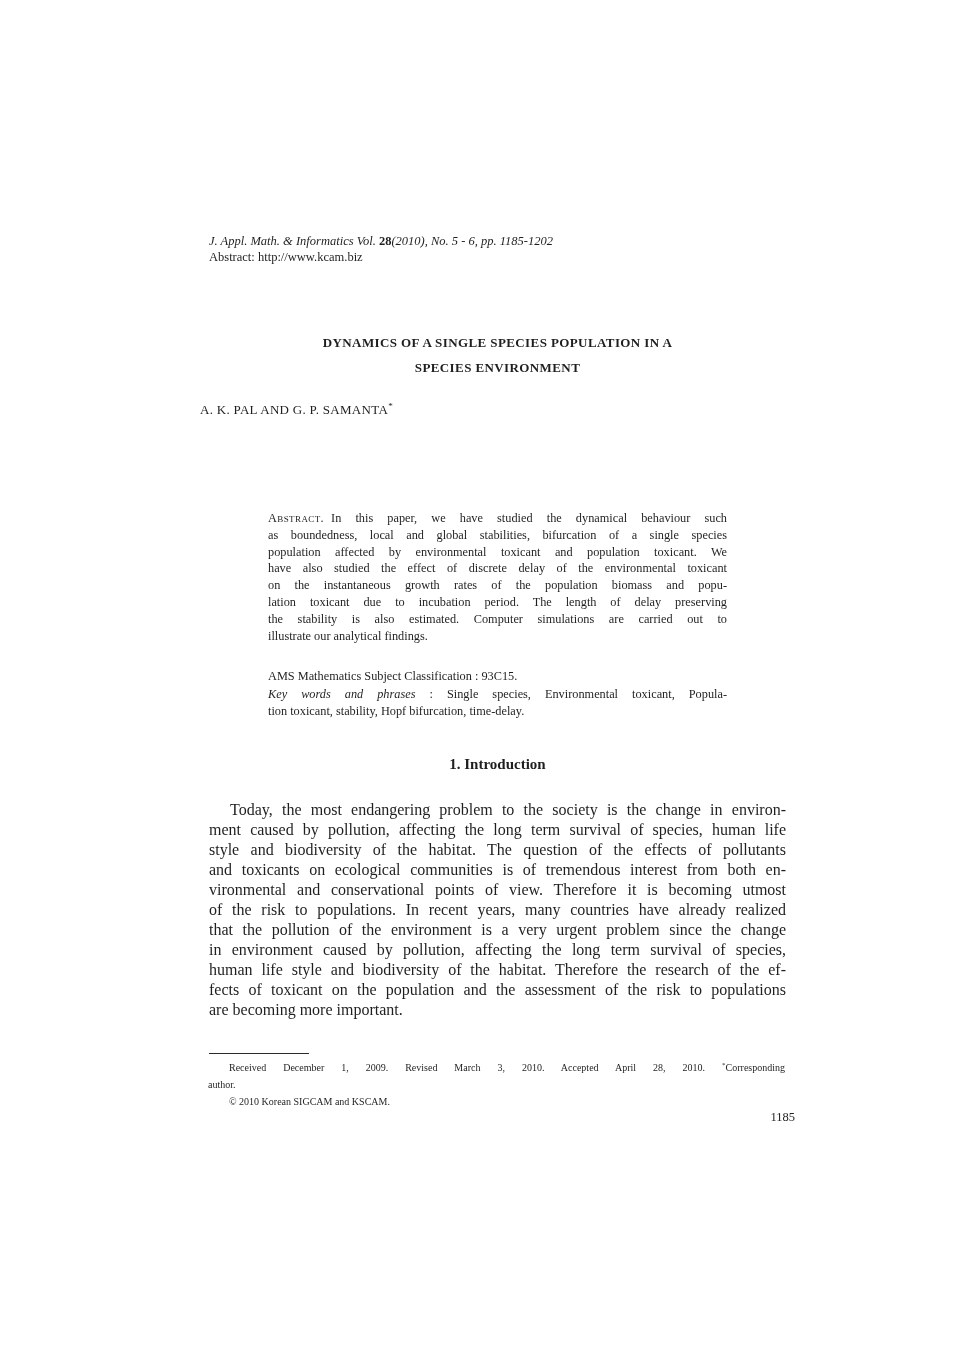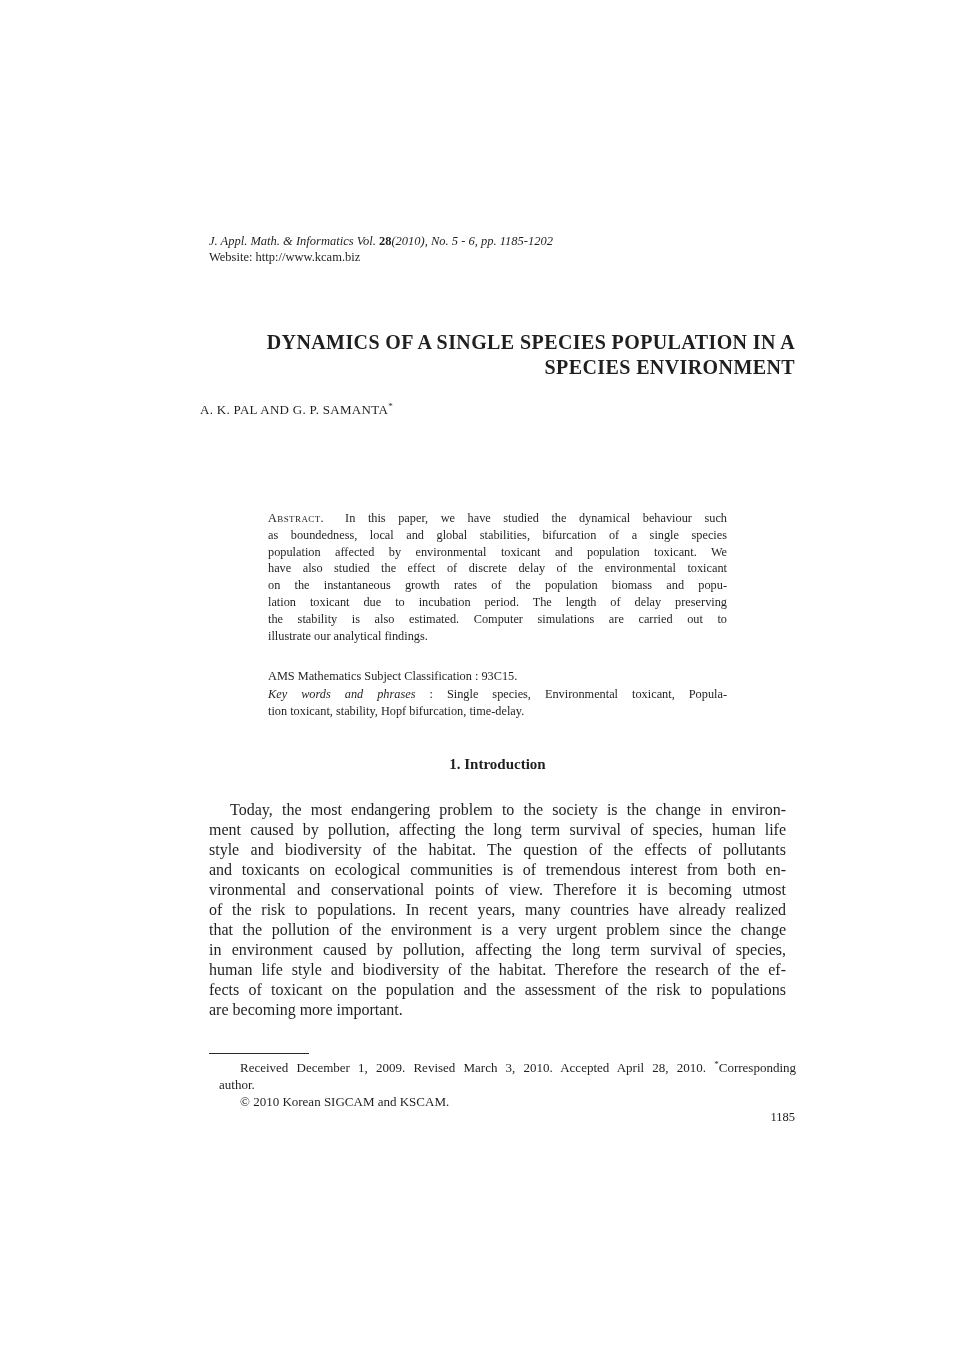--- a/index.html
+++ b/index.html
@@ -17,38 +17,38 @@
   .jheader {
     position: absolute; left: 209px; top: 233px;
     font-size: 12.5px; line-height: 16px; white-space: nowrap;
   }
   .jheader .it { font-style: italic; }
   .jheader .vol { font-weight: bold; font-style: normal; }
 
   
   .titleblock {
     position: absolute; left: 200px; width: 595px; top: 330px;
-    text-align: right; font-weight: bold; font-size: 20px;
+    text-align: center; font-weight: bold; font-size: 13px;
     line-height: 25px; letter-spacing: 0.4px;
   }
   .authors {
     position: absolute; left: 200px; width: 595px; top: 402px;
     text-align: left; font-size: 13px; letter-spacing: 0.3px;
   }
 
   
   .abstract {
     position: absolute; left: 268px; width: 459px; top: 510px;
     font-size: 12.3px; line-height: 16.8px;
   }
   .classblock {
     position: absolute; left: 268px; width: 459px; top: 668px;
     font-size: 12.3px; line-height: 17.5px;
   }
-  .sc { font-variant: small-caps; letter-spacing: 0.4px; margin-right: 21px; }
+  .sc { font-variant: small-caps; letter-spacing: 0.4px; margin-right: 7px; }
   .itl { font-style: italic; }
 
   
   .secheading {
     position: absolute; left: 200px; width: 595px; top: 756px;
     text-align: center; font-weight: bold; font-size: 15px;
   }
 
   
   .bodytext {
@@ -60,37 +60,37 @@
   
   .jline { text-align: justify; text-align-last: justify; }
   .lline { text-align: left; text-align-last: left; }
 
   
   .footrule {
     position: absolute; left: 209px; top: 1053px; width: 100px;
     border-top: 1.5px solid #2a2a2a; height: 0;
   }
   .footnote {
-    position: absolute; left: 219px; width: 577px; top: 1059px;
-    font-size: 13px; line-height: 17px;
+    position: absolute; left: 208px; width: 577px; top: 1059px;
+    font-size: 10px; line-height: 17px;
   }
   .pagenum {
     position: absolute; left: 200px; width: 595px; top: 1110px;
     text-align: right; font-size: 12.5px;
   }
   sup { font-size: 0.7em; vertical-align: super; line-height: 0; }
 </style>
 </head>
 <body>
 
 <div class="page">
 
   <div class="jheader">
     <div><span class="it">J. Appl. Math. &amp; Informatics Vol. </span><span class="vol">28</span><span class="it">(2010), No. 5 - 6, pp. 1185-1202</span></div>
-    <div>Website: http://www.kcam.biz</div>
+    <div>Abstract: http://www.kcam.biz</div>
   </div>
 
   <div class="titleblock">
     <div>DYNAMICS OF A SINGLE SPECIES POPULATION IN A</div>
     <div>SPECIES ENVIRONMENT</div>
   </div>
 
   <div class="authors"><span>A. K. PAL AND G. P. SAMANTA</span><sup>*</sup></div>
 
   <div class="abstract">

